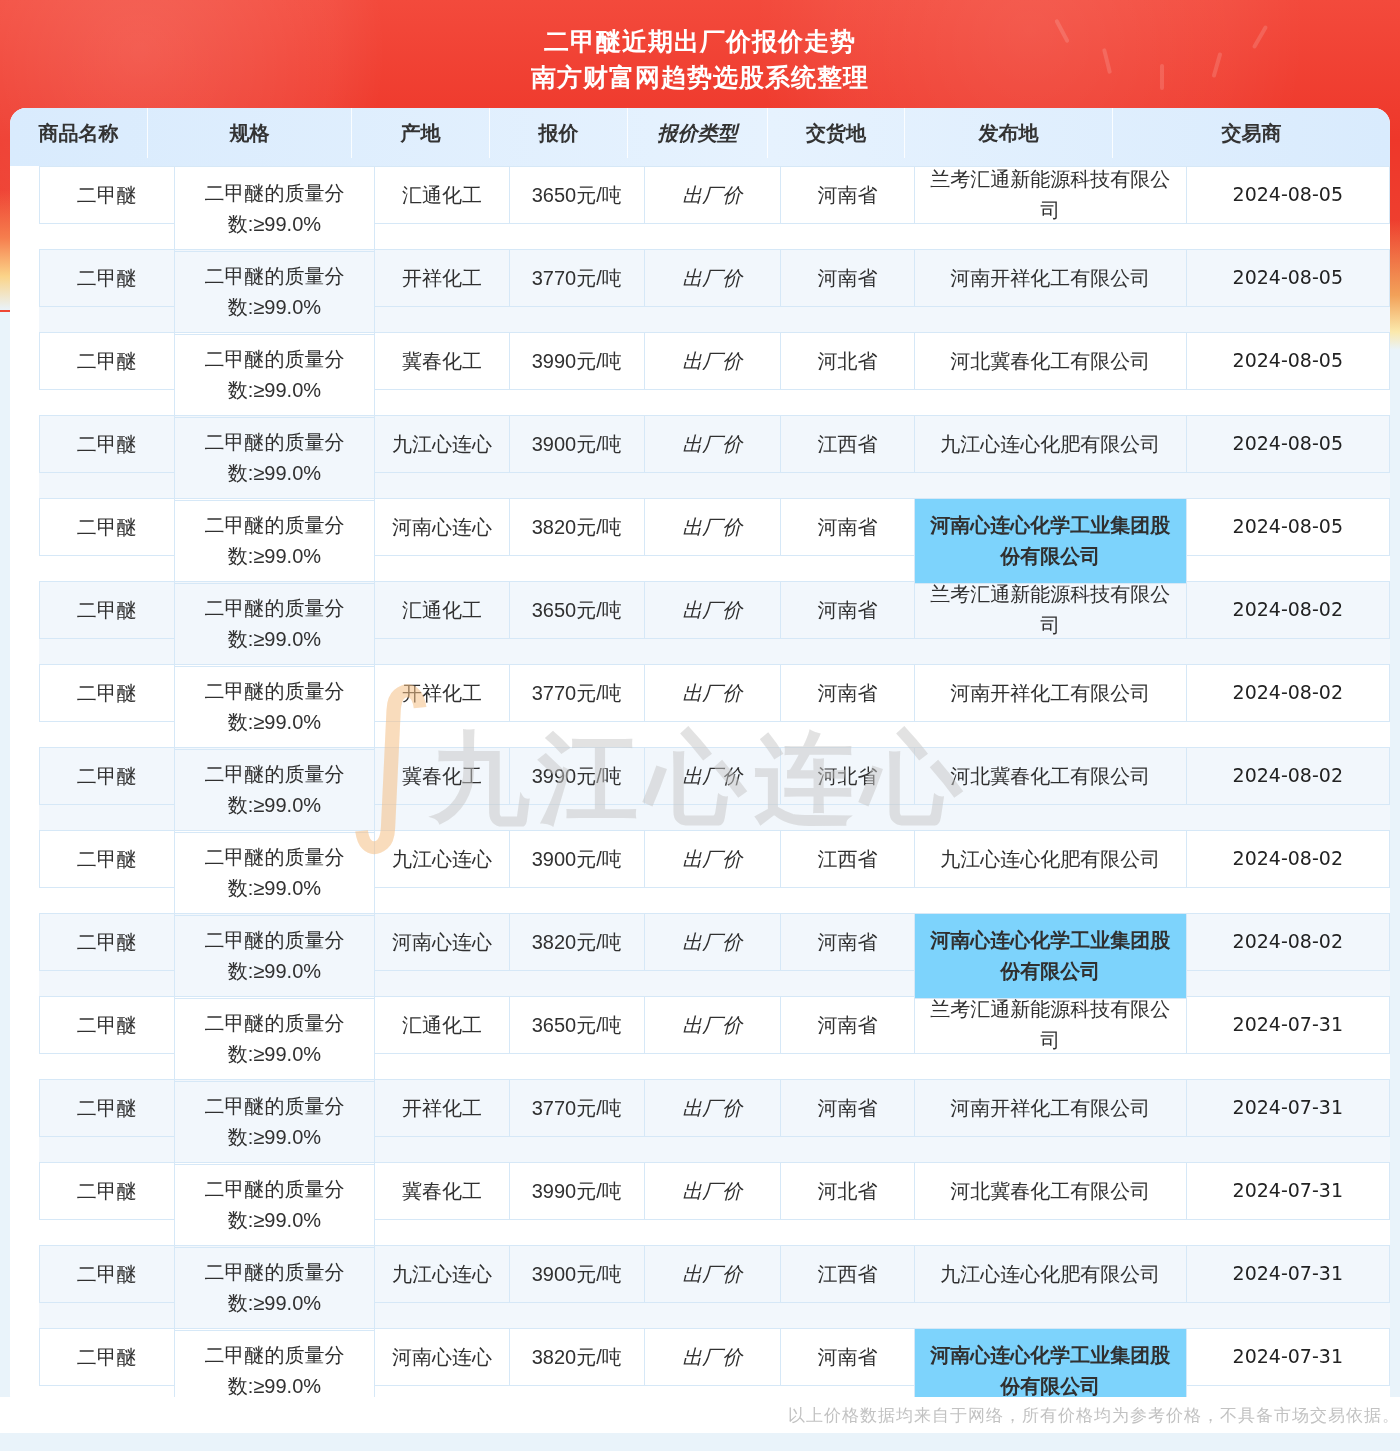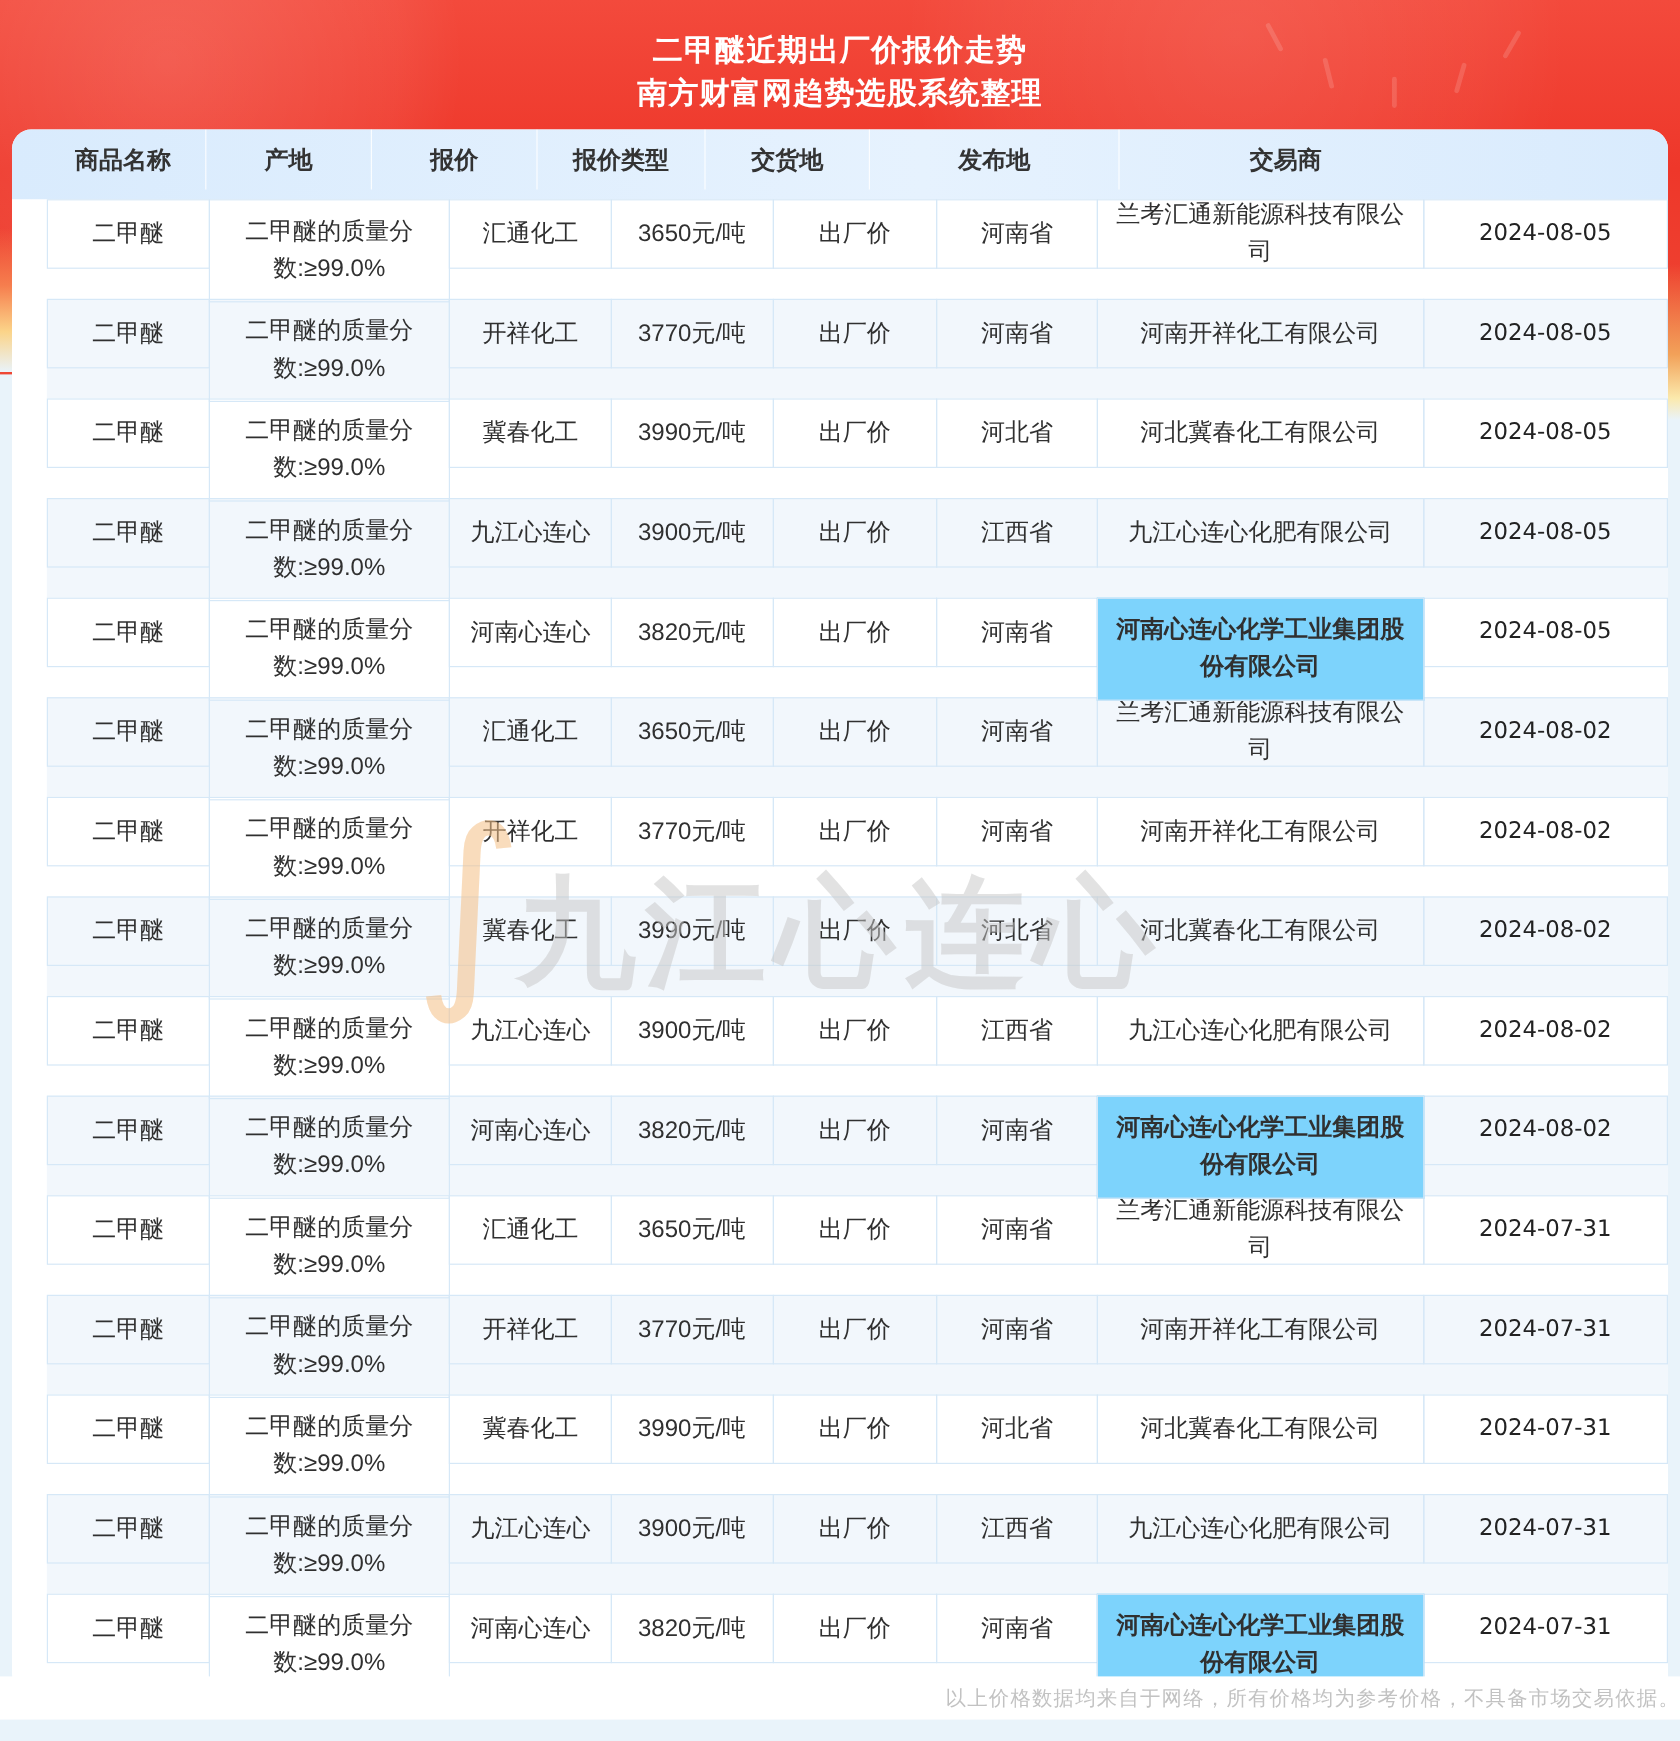--- a/index.html
+++ b/index.html
@@ -37,40 +37,40 @@
 
   .banner-title{position:absolute;left:0;width:100%;text-align:center;color:#ffffff;
     font-size:25px;font-weight:700;letter-spacing:1px;}
   .banner-title.line1{top:25px;}
   .banner-title.line2{top:61px;}
 
   
   .card{position:absolute;left:10px;top:108px;width:1380px;background:var(--card_bg);
     border-radius:16px;z-index:1;}
   .thead{display:flex;height:58px;border-radius:16px 16px 0 0;overflow:hidden;
-    background:linear-gradient(90deg,var(--header_bg) 0%,var(--header_bg_light) 55%,var(--header_bg) 100%);padding-left:24px;}
+    background:linear-gradient(90deg,var(--header_bg) 0%,var(--header_bg_light) 55%,var(--header_bg) 100%);}
   .th{display:flex;align-items:center;justify-content:center;height:50px;
     font-size:20px;font-weight:600;color:#333;border-right:1px solid rgba(255,255,255,0.85);}
   .th:last-child{border-right:none;}
 
   .trow{position:relative;display:flex;align-items:flex-start;height:83px;background:#ffffff;margin-left:29px;}
   .trow.alt{background:var(--row_alt_bg);}
   .cell{display:flex;align-items:center;justify-content:center;text-align:center;
     height:58px;border:1px solid var(--cell_border);margin-left:-1px;
     font-size:20px;color:var(--text_dark);line-height:1.55;background:transparent;}
   .cell:first-child{margin-left:0;}
   .cell.tall{height:86px;z-index:2;}
   .cell.white-bg{background:#7dd3fc;font-weight:bold;}
   .cell.spec{padding:0 27px;}
   .cell.trader{padding:0 10px;}
   .cell.date{font-family:"DejaVu Sans",sans-serif;font-size:19px;color:#222;}
 
   
   .w1{width:138px;} .w2{width:204px;} .w3{width:138px;} .w4{width:138px;}
-  .w5{width:140px;} .w6{width:137px;} .w7{width:277px;} .w8{width:208px;}
+  .w5{width:140px;font-style:italic;} .w6{width:137px;} .w7{width:277px;} .w8{width:208px;}
 
   
   .watermark{position:absolute;left:0;top:0;width:1400px;height:1451px;pointer-events:none;z-index:3;}
   .wm-s{position:absolute;left:345px;top:655px;font-family:"DejaVu Sans",sans-serif;
     font-size:175px;color:var(--wm_orange_light);opacity:.55;font-style:italic;}
   .wm-cn{position:absolute;left:430px;top:728px;font-size:100px;line-height:1;font-weight:700;
     letter-spacing:8px;color:var(--wm_gray);opacity:.5;}
   .wm-en{position:absolute;left:352px;top:798px;font-family:"DejaVu Serif",serif;font-style:italic;
     font-size:82px;line-height:1.2;color:var(--wm_orange);opacity:.55;}
 
@@ -92,20 +92,21 @@
     <div class="tick" style="left:1258px;top:24px;transform:rotate(30deg);"></div>
     <div class="banner-title line1">二甲醚近期出厂价报价走势</div>
     <div class="banner-title line2">南方财富网趋势选股系统整理</div>
   </div>
   <div class="edge-left"></div>
   <div class="edge-right"></div>
 
   <div class="card">
     <div class="thead">
       <div class="th w1">商品名称</div>
+      <div class="th w2">规格</div>
       <div class="th w3">产地</div>
       <div class="th w4">报价</div>
       <div class="th w5">报价类型</div>
       <div class="th w6">交货地</div>
       <div class="th w8">发布地</div>
       <div class="th w7">交易商</div>
     </div>
     <div class="tbody">
         <div class="trow">
       <div class="cell w1">二甲醚</div>

